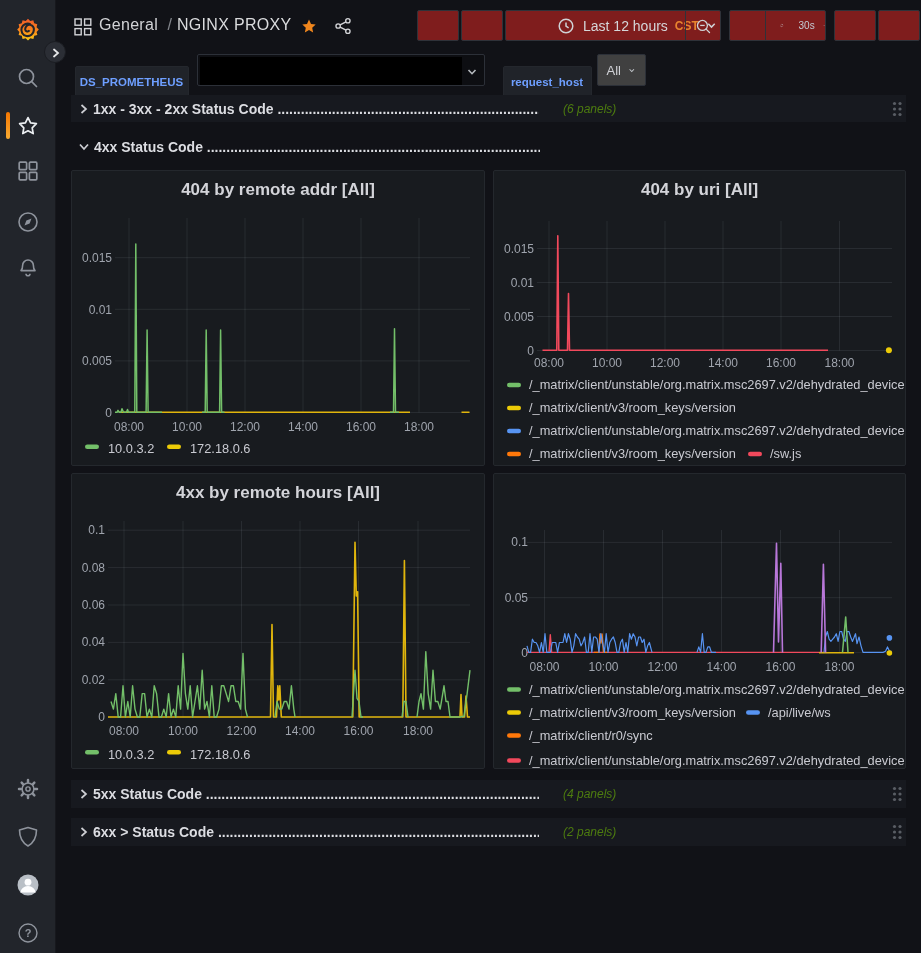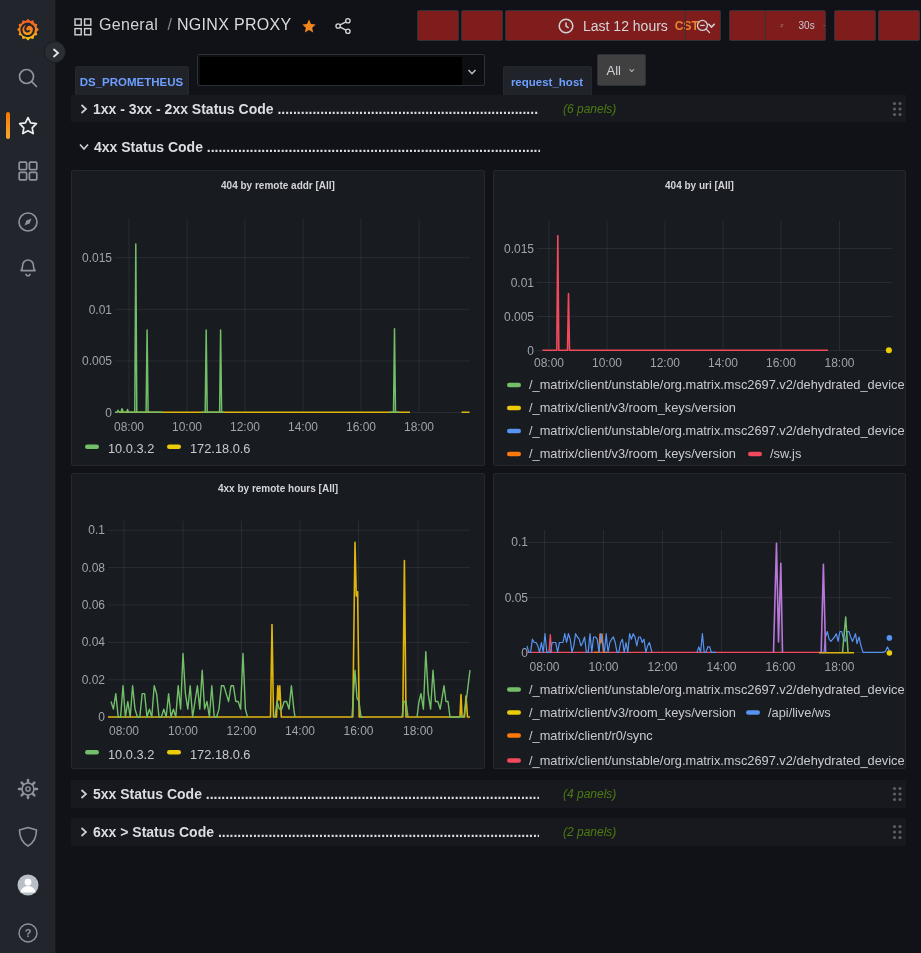--- a/index.html
+++ b/index.html
@@ -25,21 +25,21 @@
   .rowhdr .tt { font-size:14px; font-weight:bold; color:#dcdde2; white-space:nowrap;
     overflow:hidden; }
   .rowhdr .cnt { font-size:12px; font-style:italic; color:#4d7c0f; margin-left:24px;
     white-space:nowrap; }
   .dragdots { position:absolute; right:4px; top:50%; transform:translateY(-50%);
     width:10px; height:16px; }
   
   .panel { position:absolute; background:#181b1f; border:1px solid #24282d;
     border-radius:2px; overflow:hidden; }
   .ptitle { position:absolute; top:9px; left:0; right:0; text-align:center;
-    font-size:10px; font-weight:bold; color:#d3d4d9; }
+    font-size:17px; font-weight:bold; color:#d3d4d9; }
   svg text { font-family:"Liberation Sans", sans-serif; }
   .axlbl { fill:#9fa4ad; font-size:12px; }
   .leglbl { fill:#c9cad1; font-size:12.8px; }
 </style>
 </head>
 <body>
 <div id="app">
 
   <div id="sidebar">
 

